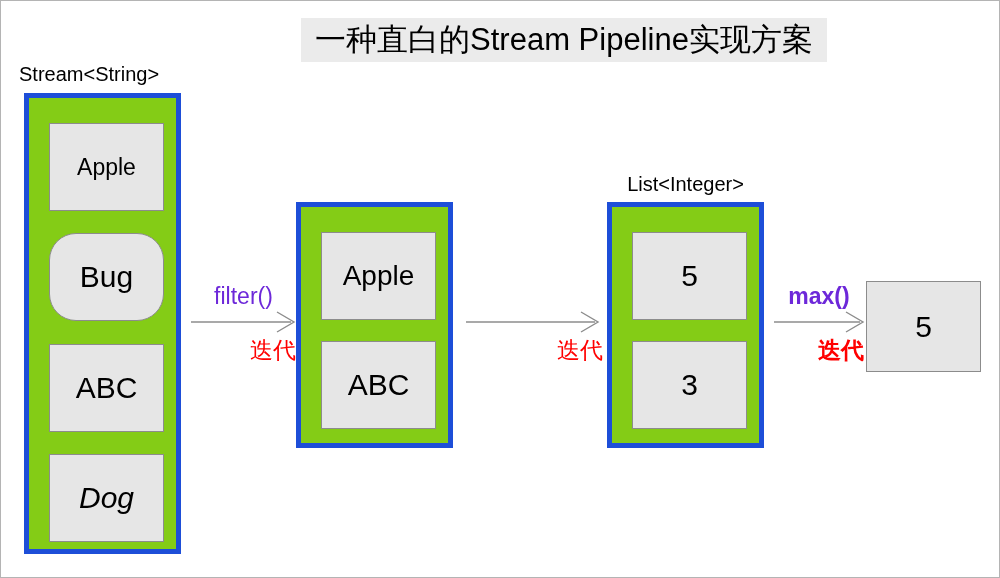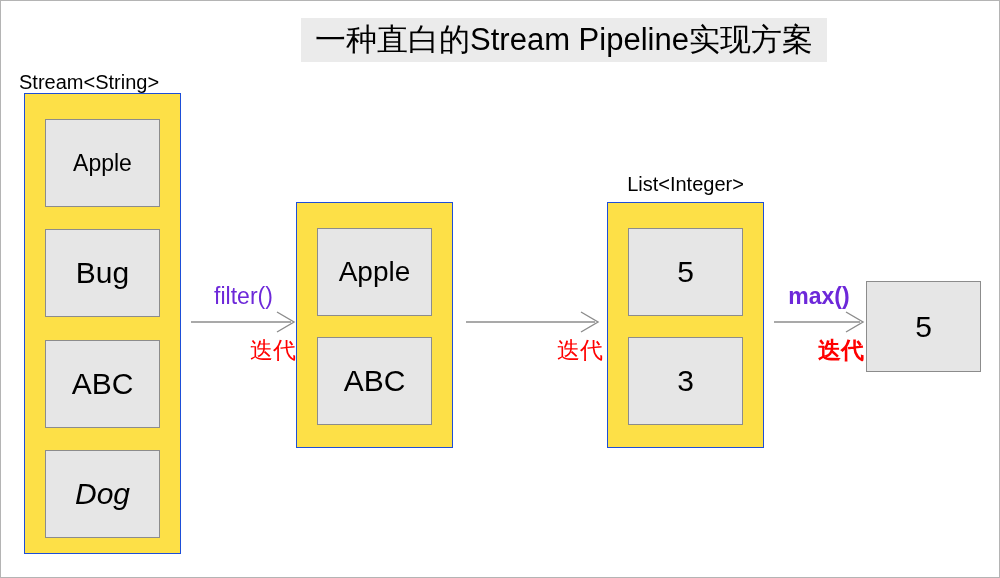--- a/index.html
+++ b/index.html
@@ -44,22 +44,22 @@
     color: #000000;
     font-size: 20px;
     line-height: 22px;
     white-space: nowrap;
     text-align: center;
   }
 
   
   .container {
     position: absolute;
-    background: #fde047;
-    border: 1px solid #1d4ed8;
+    background: #84cc16;
+    border: 5px solid #1d4ed8;
     box-sizing: border-box;
   }
 
   
   .cell {
     position: absolute;
     background: #e6e6e6;
     border: 1px solid #8c8c8c;
     box-sizing: border-box;
     display: flex;
@@ -103,25 +103,25 @@
     display: block;
   }
 </style>
 </head>
 <body>
 
 <div id="canvas">
 
   <div class="title">一种直白的Stream Pipeline实现方案</div>
 
-  <div class="type-label" style="left:18px; top:62px; width:170px; text-align:left;margin-top:8px;">Stream&lt;String&gt;</div>
+  <div class="type-label" style="left:18px; top:62px; width:170px; text-align:left;">Stream&lt;String&gt;</div>
 
   <div class="container" style="left:23px; top:92px; width:157px; height:461px;">
     <div class="cell small" style="left:20px; top:25px; width:115px; height:88px;">Apple</div>
-    <div class="cell large" style="left:20px; top:135px; width:115px; height:88px;">Bug</div>
+    <div class="cell large" style="left:20px; top:135px; width:115px; height:88px;border-radius:27px;">Bug</div>
     <div class="cell large" style="left:20px; top:246px; width:115px; height:88px;">ABC</div>
     <div class="cell large" style="left:20px; top:356px; width:115px; height:88px;font-style:italic;">Dog</div>
   </div>
 
   <div class="arrow-group" style="left:190px; top:282px; width:105px; height:90px;">
     <div class="arrow-op">filter()</div>
     <svg class="arrow-svg" width="105" height="26" style="top:26px;">
       <line x1="0" y1="13" x2="100" y2="13" stroke="#8c8c8c" stroke-width="1.4"></line>
       <polyline points="86,3 103,13 86,23" fill="none" stroke="#8c8c8c" stroke-width="1.4"></polyline>
     </svg>

